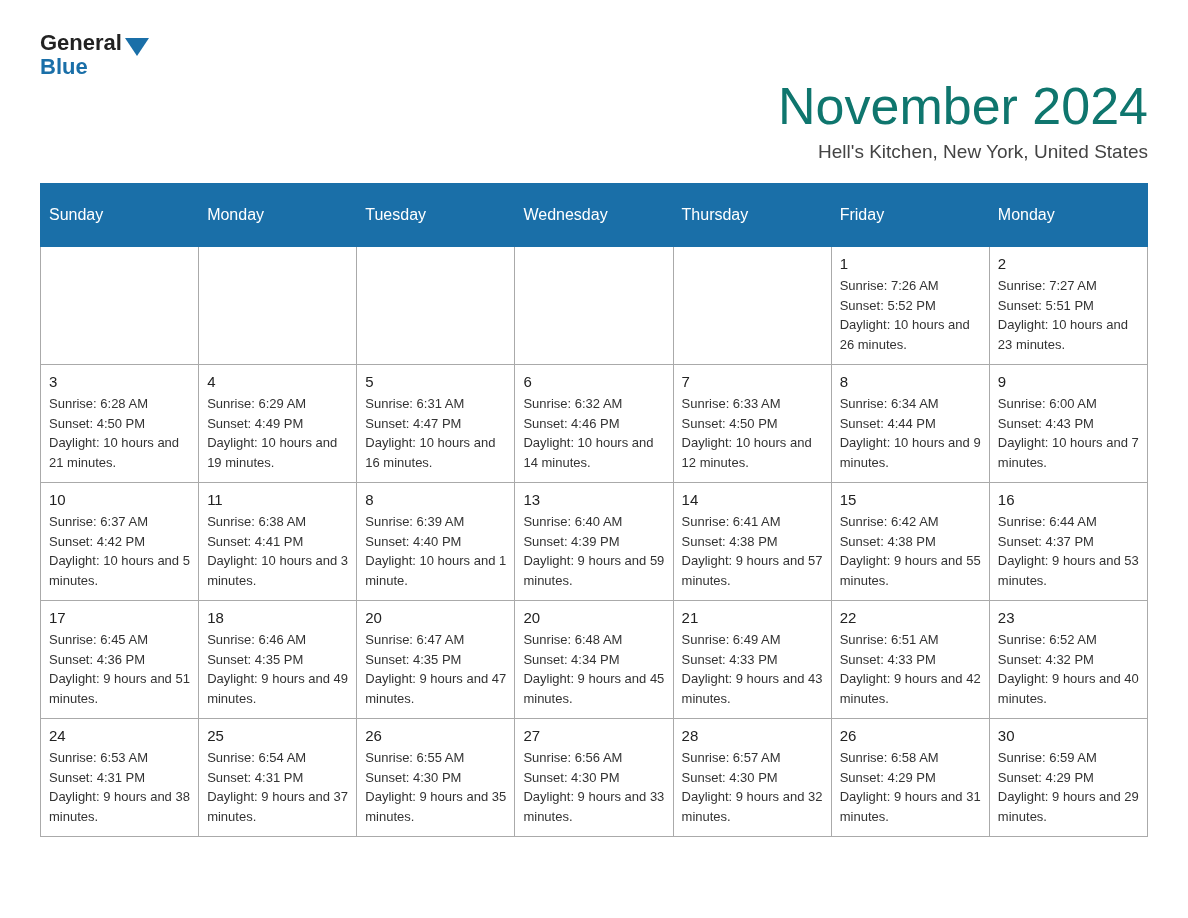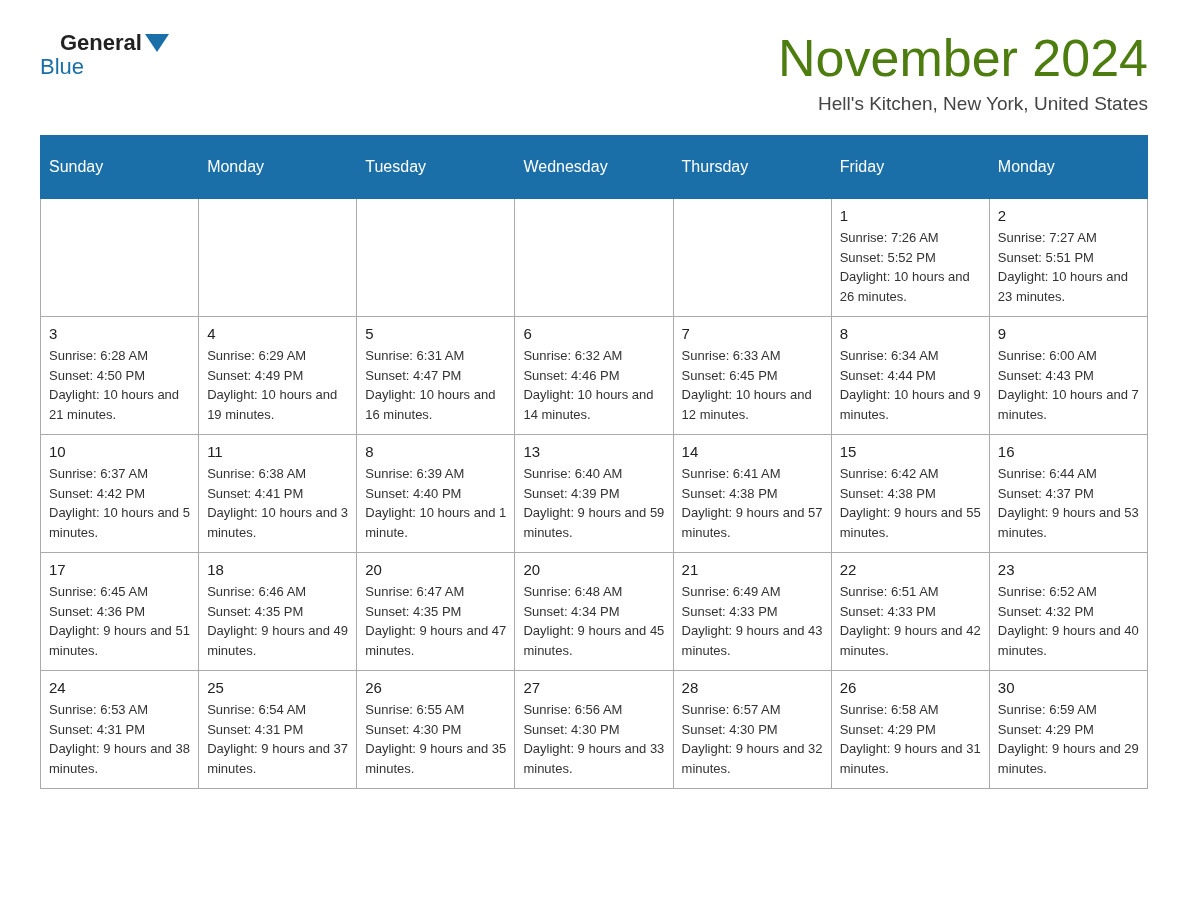--- a/index.html
+++ b/index.html
@@ -15,50 +15,50 @@
       justify-content: space-between;
       margin-bottom: 20px;
     }
     .logo {
       display: flex;
       flex-direction: column;
       align-items: flex-start;
     }
     .logo-top {
       display: flex;
-      align-items: center;
-      margin-left: 20px;
+      align-items: flex-end;
     }
     .logo-text-general {
       font-size: 22px;
       font-weight: bold;
       color: #222;
     }
     .logo-arrow {
       width: 0;
       height: 0;
       border-left: 12px solid transparent;
       border-right: 12px solid transparent;
       border-top: 18px solid #1a6fa8;
       margin-left: 3px;
     }
     .logo-text-blue {
       font-size: 22px;
-      font-weight: normal;
+      font-weight: bold;
       color: #1a6fa8;
       margin-top: -2px;
     }
     .title-area {
       text-align: right;
     }
     .month-title {
       font-size: 52px;
       font-weight: normal;
-      color: #4d7c0f;
+      color: #0f766e;
       line-height: 1.1;
+      margin-top: 48px;
     }
     .location-title {
       font-size: 19px;
       color: #444;
       margin-top: 6px;
     }
     .calendar {
       width: 100%;
       border-collapse: collapse;
     }
@@ -167,21 +167,21 @@
         </td>
         <td>
           <span class="day-number">6</span>
           <div class="day-info">Sunrise: 6:32 AM
 Sunset: 4:46 PM
 Daylight: 10 hours and 14 minutes.</div>
         </td>
         <td>
           <span class="day-number">7</span>
           <div class="day-info">Sunrise: 6:33 AM
-Sunset: 6:45 PM
+Sunset: 4:50 PM
 Daylight: 10 hours and 12 minutes.</div>
         </td>
         <td>
           <span class="day-number">8</span>
           <div class="day-info">Sunrise: 6:34 AM
 Sunset: 4:44 PM
 Daylight: 10 hours and 9 minutes.</div>
         </td>
         <td>
           <span class="day-number">9</span>

